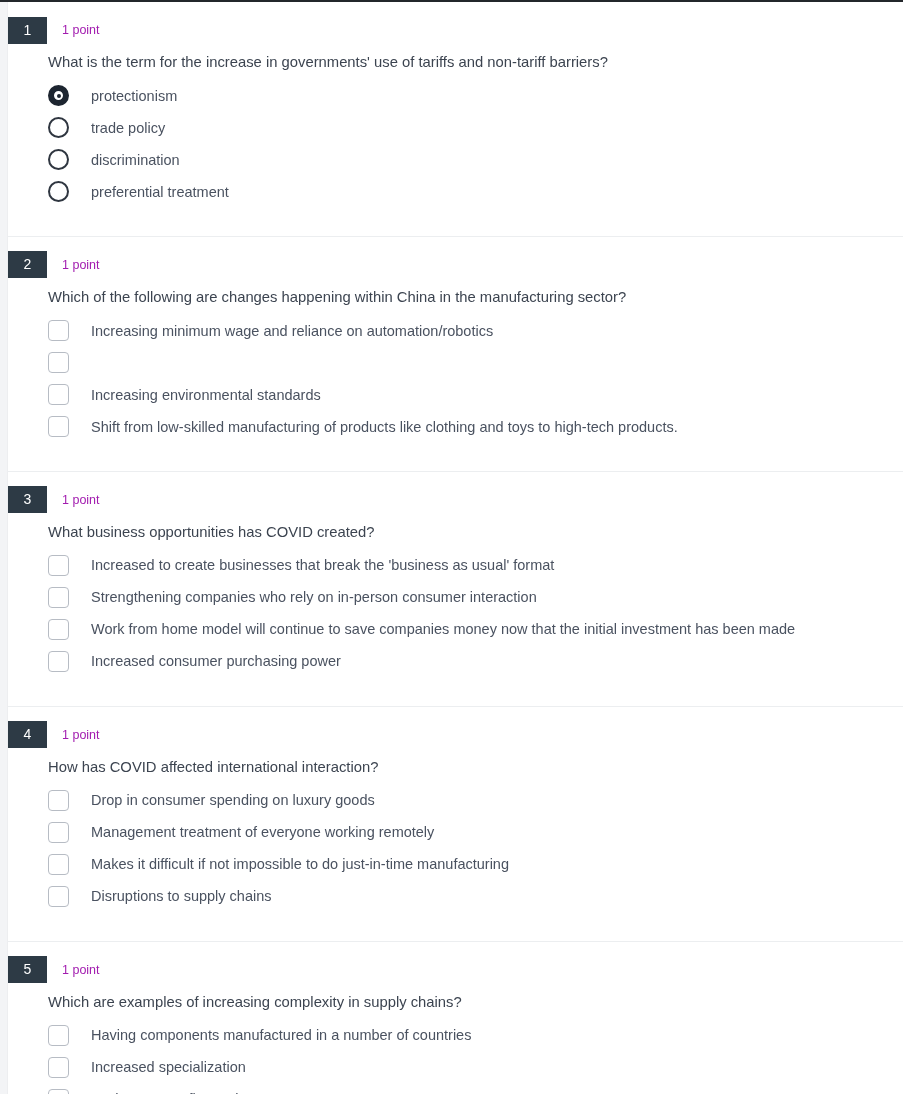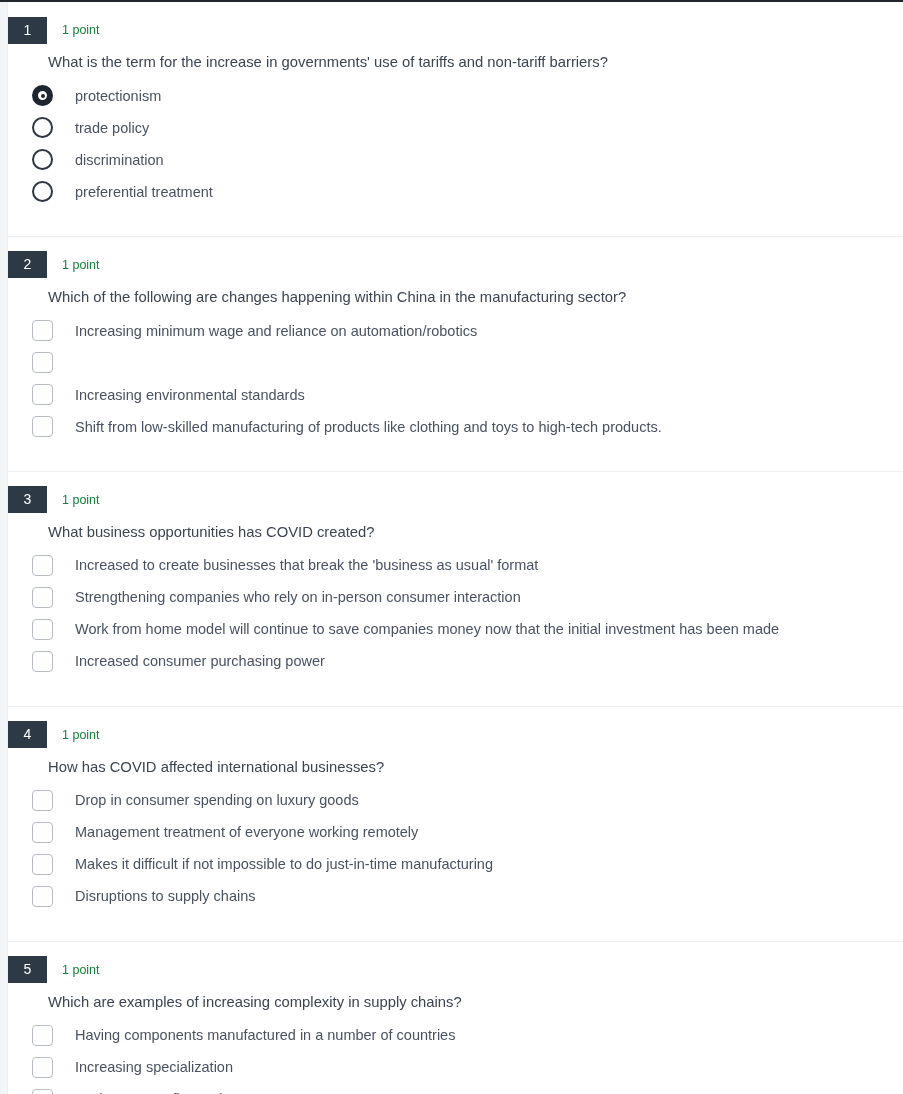--- a/index.html
+++ b/index.html
@@ -70,21 +70,21 @@
     color: #ffffff;
     font-size: 14px;
     line-height: 27px;
     text-align: center;
     font-weight: 500;
     letter-spacing: 0.2px;
   }
   .q-points {
     flex: 0 0 auto;
     margin-left: 15px;
-    color: #15803d;
+    color: #a21caf;
     font-size: 12.5px;
     line-height: 27px;
     padding-top: 1px;
   }
 
   .q-text {
     margin: 9px 0 0 48px;
     font-size: 14.8px;
     line-height: 1.35;
     color: #3c4450;
@@ -93,21 +93,21 @@
 
   .options {
     margin: 7px 0 0 0;
     padding: 0;
     list-style: none;
   }
   .option {
     display: flex;
     align-items: center;
     height: 32px;
-    padding-left: 32px;
+    padding-left: 48px;
   }
 
   
   .radio {
     flex: 0 0 auto;
     width: 21px;
     height: 21px;
     border-radius: 50%;
     border: 2.5px solid #2f3640;
     background: #ffffff;
@@ -224,21 +224,21 @@
           <span class="checkbox"></span>
           <span class="option-label">Increased consumer purchasing power</span>
         </li>
       </ul>
     </section>
     <section class="question">
       <div class="q-header">
         <div class="q-number">4</div>
         <div class="q-points">1 point</div>
       </div>
-      <div class="q-text">How has COVID affected international businesses?</div>
+      <div class="q-text">How has COVID affected international interaction?</div>
       <ul class="options">
         <li class="option">
           <span class="checkbox"></span>
           <span class="option-label">Drop in consumer spending on luxury goods</span>
         </li>
         <li class="option">
           <span class="checkbox"></span>
           <span class="option-label">Management treatment of everyone working remotely</span>
         </li>
         <li class="option">
@@ -257,21 +257,21 @@
         <div class="q-points">1 point</div>
       </div>
       <div class="q-text">Which are examples of increasing complexity in supply chains?</div>
       <ul class="options">
         <li class="option">
           <span class="checkbox"></span>
           <span class="option-label">Having components manufactured in a number of countries</span>
         </li>
         <li class="option">
           <span class="checkbox"></span>
-          <span class="option-label">Increasing specialization</span>
+          <span class="option-label">Increased specialization</span>
         </li>
         <li class="option">
           <span class="checkbox"></span>
           <span class="option-label">Exchange rate fluctuations</span>
         </li>
       </ul>
     </section>
   </div>
 
 </body></html>

